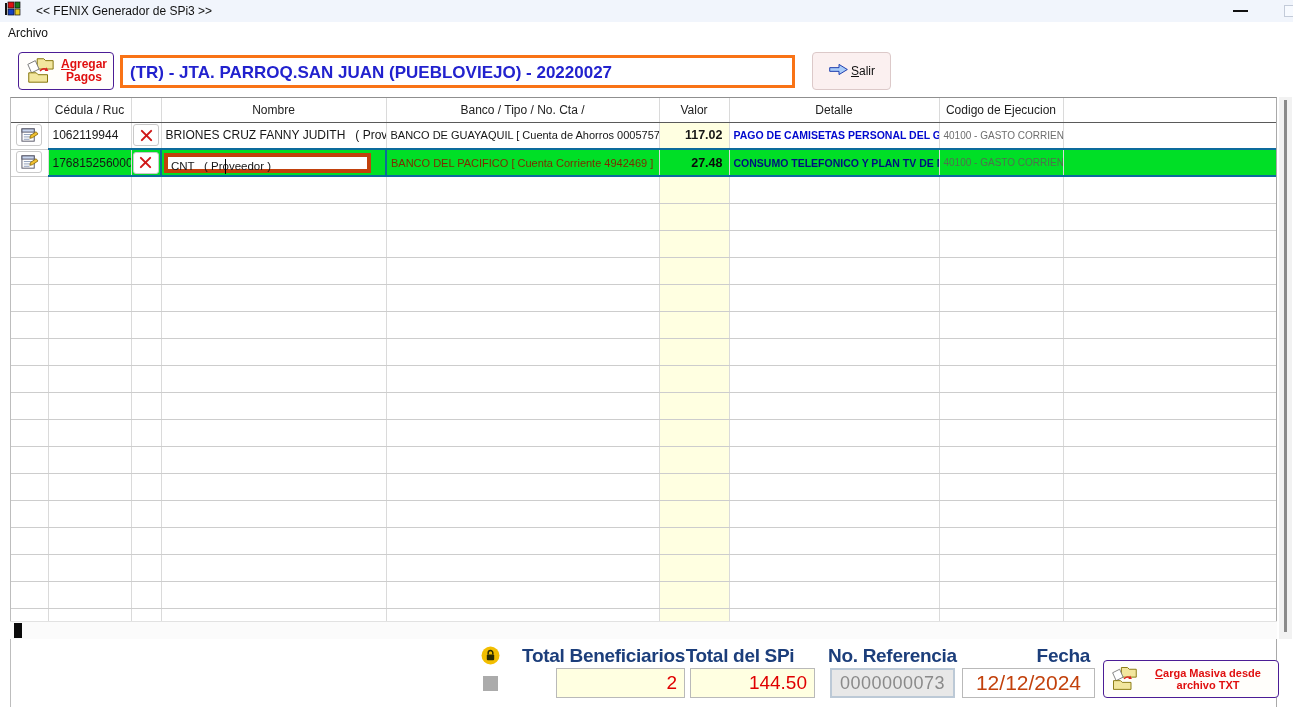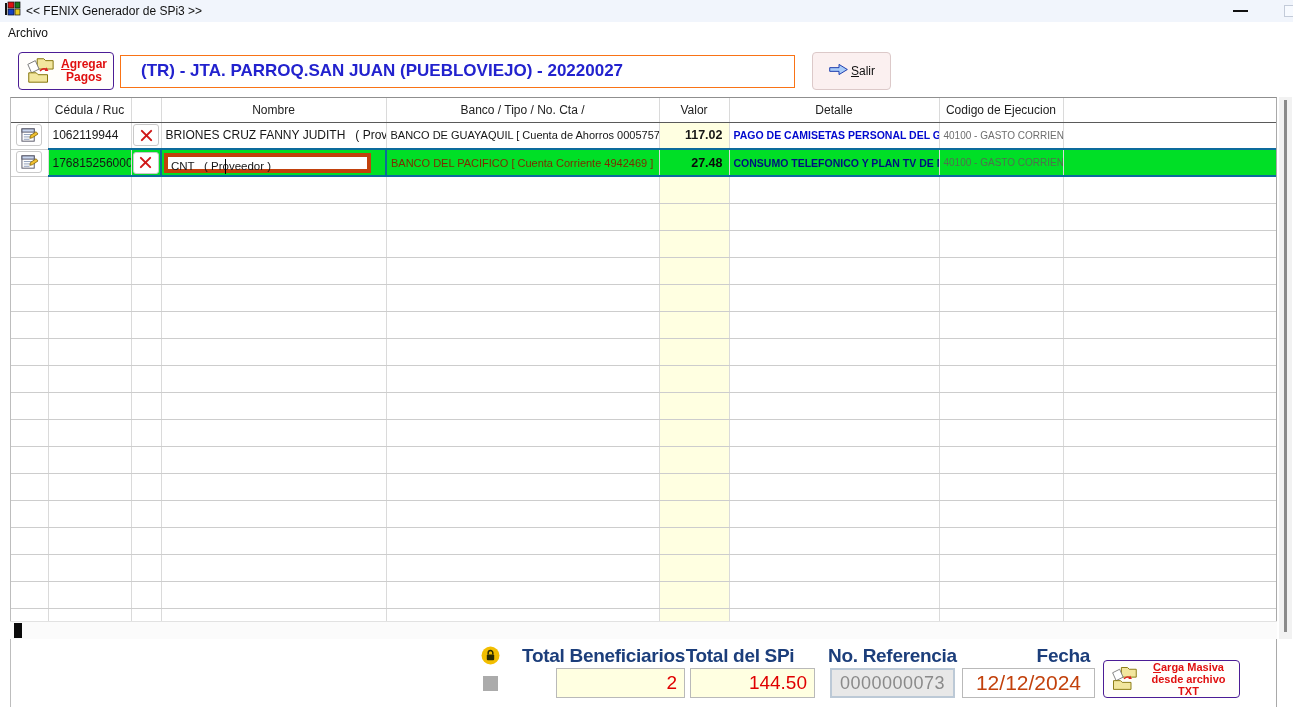--- a/index.html
+++ b/index.html
@@ -2,39 +2,39 @@
 <html style="--selected-row: #00DF26; --selected-border: #0C6B9C; --valor-col: #FFFFE1; --accent-red: #E01010; --value-red: #E00000; --label-navy: #1C3E7B; --title-blue: #2222CE; --detail-blue: #0008CE;"><head>
 <meta charset="utf-8">
 <style>
   * { box-sizing: border-box; margin: 0; padding: 0; }
   html,body { width:1293px; height:707px; overflow:hidden; }
   body { font-family:"Liberation Sans","DejaVu Sans",sans-serif; background:#fff; }
   .screen { position:relative; width:1293px; height:707px; background:#fff; }
 
   
   .titlebar { position:absolute; left:0; top:0; width:1293px; height:22px;
-    background:#F1F5FC; display:flex; align-items:center; padding-left:5px; }
+    background:#F1F5FC; display:flex; align-items:center; padding-left:5px;gap:10px; }
   .titlebar .apptitle { font-size:12px; color:#111; margin-left:5px; }
   .btn-min { position:absolute; left:1233px; top:10px; width:15px; height:2px; background:#111; cursor:pointer; }
   .btn-restore { position:absolute; left:1284px; top:5px; width:12px; height:12px; border:1px solid #C3CBD9; background:#F7FAFF; }
 
   
   .menubar { position:absolute; left:0; top:22px; width:1293px; height:22px; background:#fff; }
   .menu-item { display:inline-block; font-size:12px; color:#111; padding:4px 8px; cursor:default; }
 
   
   .toolbar { position:absolute; left:0; top:44px; width:1293px; height:52px; background:#fff; }
   .tool-btn { position:absolute; display:flex; align-items:center; gap:6px; background:#FFFEFB;
     border:1px solid #4c1d95; border-radius:4px; cursor:pointer; padding:2px 6px; }
   .tool-btn .lbl { color:var(--accent-red); font-weight:bold; font-size:12px; line-height:13px; text-align:center; white-space:pre-line; }
   #btn-agregar { left:18px; top:52px; width:96px; height:38px; }
-  #btn-carga { left:1103px; top:660px; width:137px; height:38px; background:#FFFEFB; }
+  #btn-carga { left:1103px; top:660px; width:176px; height:38px; background:#FFFEFB; }
   #btn-carga .lbl { font-size:11px; line-height:12px; }
-  .spi-title { position:absolute; left:120px; top:55px; width:675px; height:33px; border:1px solid #f97316;
-    background:#fff; font-weight:bold; font-size:17px; color:var(--title-blue); padding:5px 0 0 20px;
+  .spi-title { position:absolute; left:120px; top:55px; width:675px; height:33px; border:3px solid #f97316;
+    background:#fff; font-weight:bold; font-size:17px; color:var(--title-blue); padding:5px 0 0 7px;
     font-family:"Liberation Sans","DejaVu Sans",sans-serif; }
   #btn-salir { left:812px; top:52px; width:79px; height:38px; background:#FBF0F0; border:1px solid #DCC9C9;
     flex-direction:row; gap:1px; justify-content:center; }
   #btn-salir .lbl { color:#111; font-weight:normal; }
 
   
   .gridwrap { position:absolute; left:10px; top:97px; width:1267px; height:624px; overflow:hidden;
     border-top:1px solid #8F8F8F; border-left:1px solid #BDBDBD; border-right:1px solid #A9A9A9; background:#fff; }
   table.grid { border-collapse:collapse; table-layout:fixed; width:1266px; }
   .grid th { height:24px; font-weight:normal; font-size:12px; color:#222; background:#fff;

